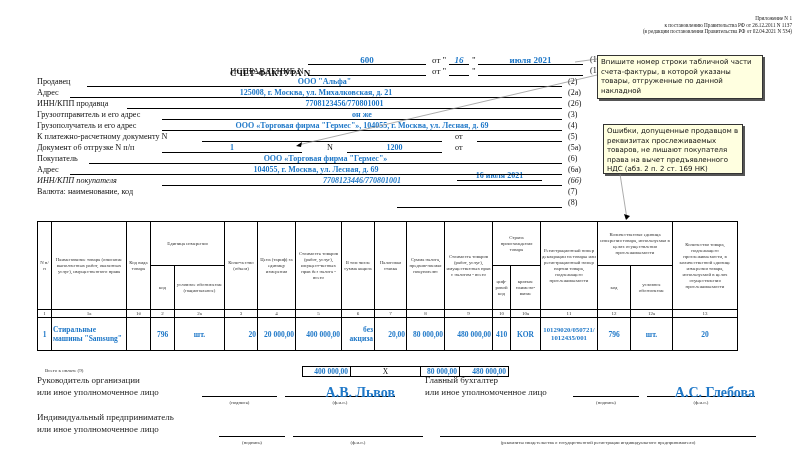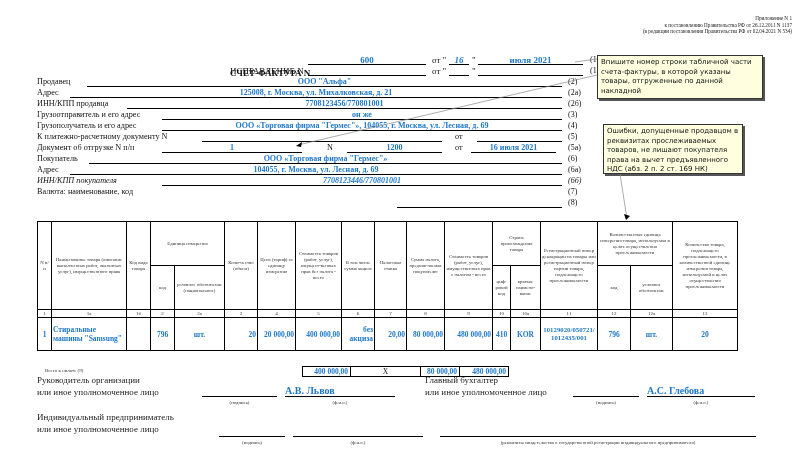--- a/index.html
+++ b/index.html
@@ -15,21 +15,21 @@
   .row .val { position: absolute; top: 0; border-bottom: 1px solid #000; height: 10px; text-align: center; font-size: 8px; }
   .row .num { position: absolute; left: 531px; top: 0; font-size: 8px; }
   .note { position: absolute; background: #ffffe0; border: 1px solid #333; box-shadow: 2px 2px 0 #555; font-family: "DejaVu Sans", sans-serif; font-size: 7px; line-height: 9.5px; padding: 2px 3px; color: #111; }
   table.inv { position: absolute; left: 37px; top: 221px; border-collapse: collapse; font-size: 4.8px; line-height: 6px; }
   table.inv td { border: 1px solid #000; text-align: center; vertical-align: middle; padding: 0 1px; color: #333; }
   table.inv tr.colnum td { height: 8px; font-size: 5px; }
   table.inv tr.data td { height: 33px; font-size: 7.5px; line-height: 9px; }
   table.inv tr.data td.blue { color: #1f78c8; }
   .total-row { position: absolute; top: 366px; font-size: 7.5px; line-height: 9px; }
   .sig { position: absolute; font-size: 9px; line-height: 12px; color: #222; }
-  .sline { position: absolute; border-bottom: 1px solid #000; height: 12px; text-align: left; font-size: 10px; }
+  .sline { position: absolute; border-bottom: 1px solid #000; height: 12px; text-align: right; font-size: 14px; }
   .cap { position: absolute; font-size: 4.8px; text-align: center; color: #333; }
   svg.arrows { position: absolute; left: 0; top: 0; pointer-events: none; }
 </style>
 </head>
 <body>
 
 <div class="abs appendix">
   <div>Приложение N 1</div>
   <div>к  постановлению Правительства РФ от 26.12.2011 N 1137</div>
   <div>(в редакции постановления Правительства РФ от 02.04.2021 N 534)</div>
@@ -82,21 +82,21 @@
   <span class="abs" style="left:418px;top:0;">от</span>
   <span class="val blue" style="left:440px;width:85px;"></span>
   <span class="num">(5)</span>
 </div>
 <div class="row" style="top:143px;width:560px;">
   <span class="lbl">Документ об отгрузке N п/п</span>
   <span class="val blue" style="left:125px;width:140px;">1</span>
   <span class="abs" style="left:290px;top:0;">N</span>
   <span class="val blue" style="left:310px;width:95px;">1200</span>
   <span class="abs" style="left:418px;top:0;">от</span>
-  <span class="val blue" style="left:434px;width:85px;">16 июля 2021</span>
+  <span class="val blue" style="left:420px;width:85px;margin-top:28px;">16 июля 2021</span>
   <span class="num">(5а)</span>
 </div>
 <div class="row" style="top:154px;width:560px;">
   <span class="lbl">Покупатель</span>
   <span class="val blue" style="left:52px;width:473px;">ООО «Торговая фирма "Гермес"»</span>
   <span class="num">(6)</span>
 </div>
 <div class="row" style="top:165px;width:560px;">
   <span class="lbl">Адрес</span>
   <span class="val blue" style="left:33px;width:492px;">104055, г. Москва, ул. Лесная, д. 69</span>

